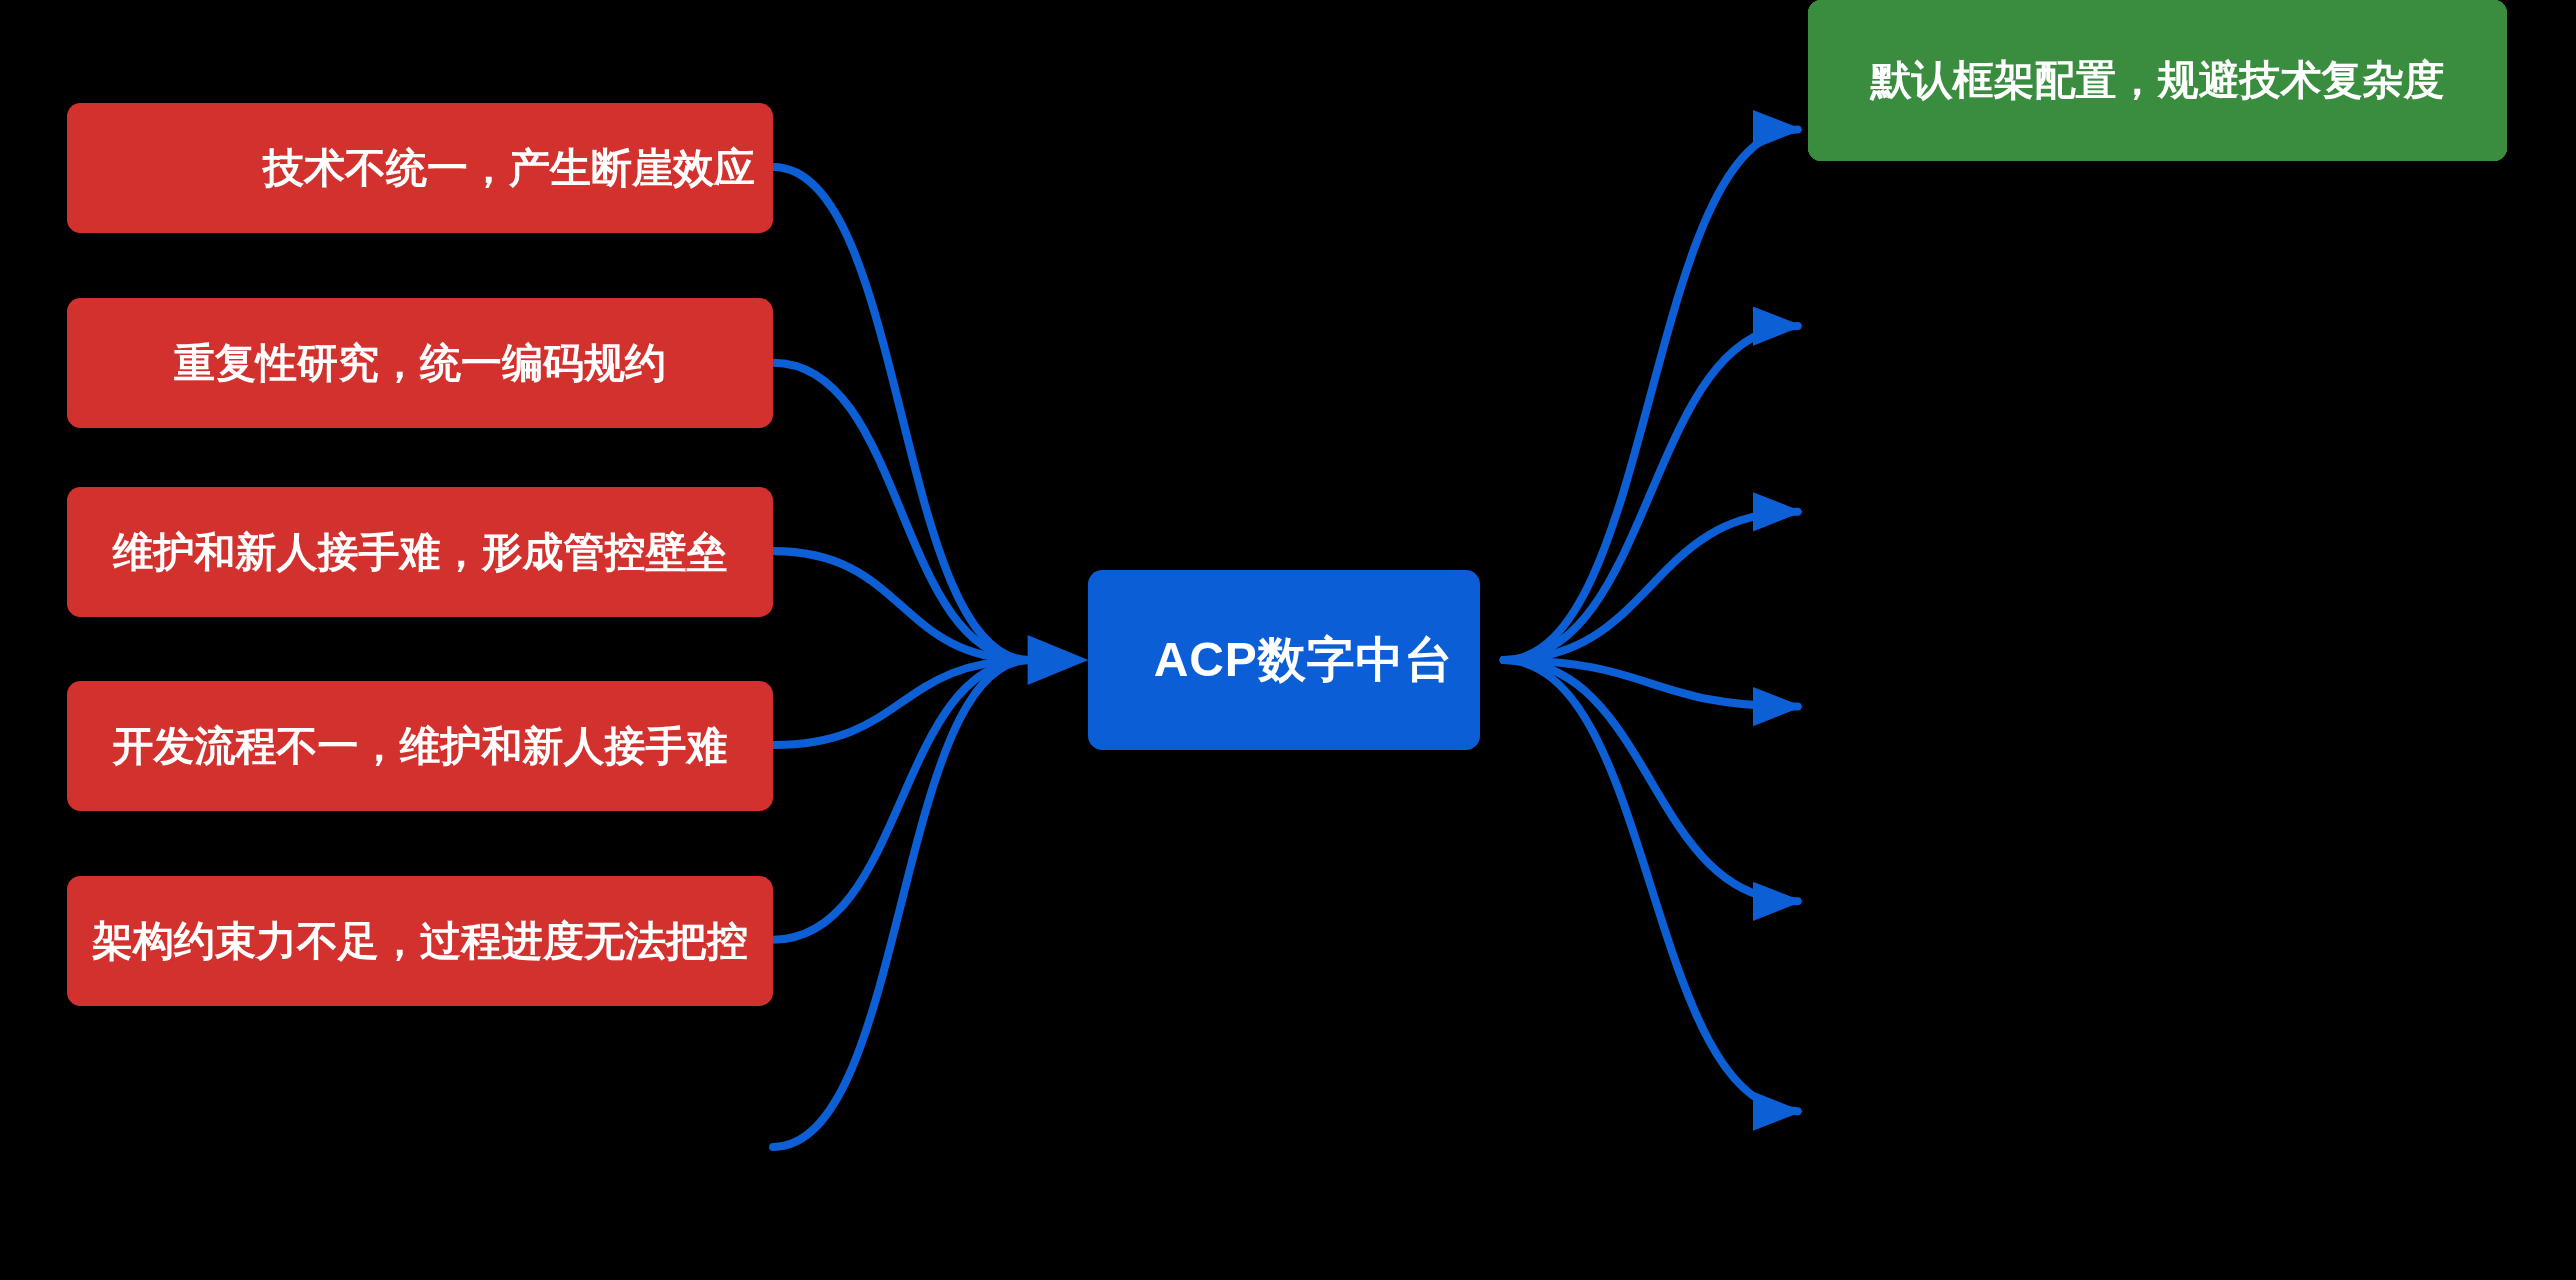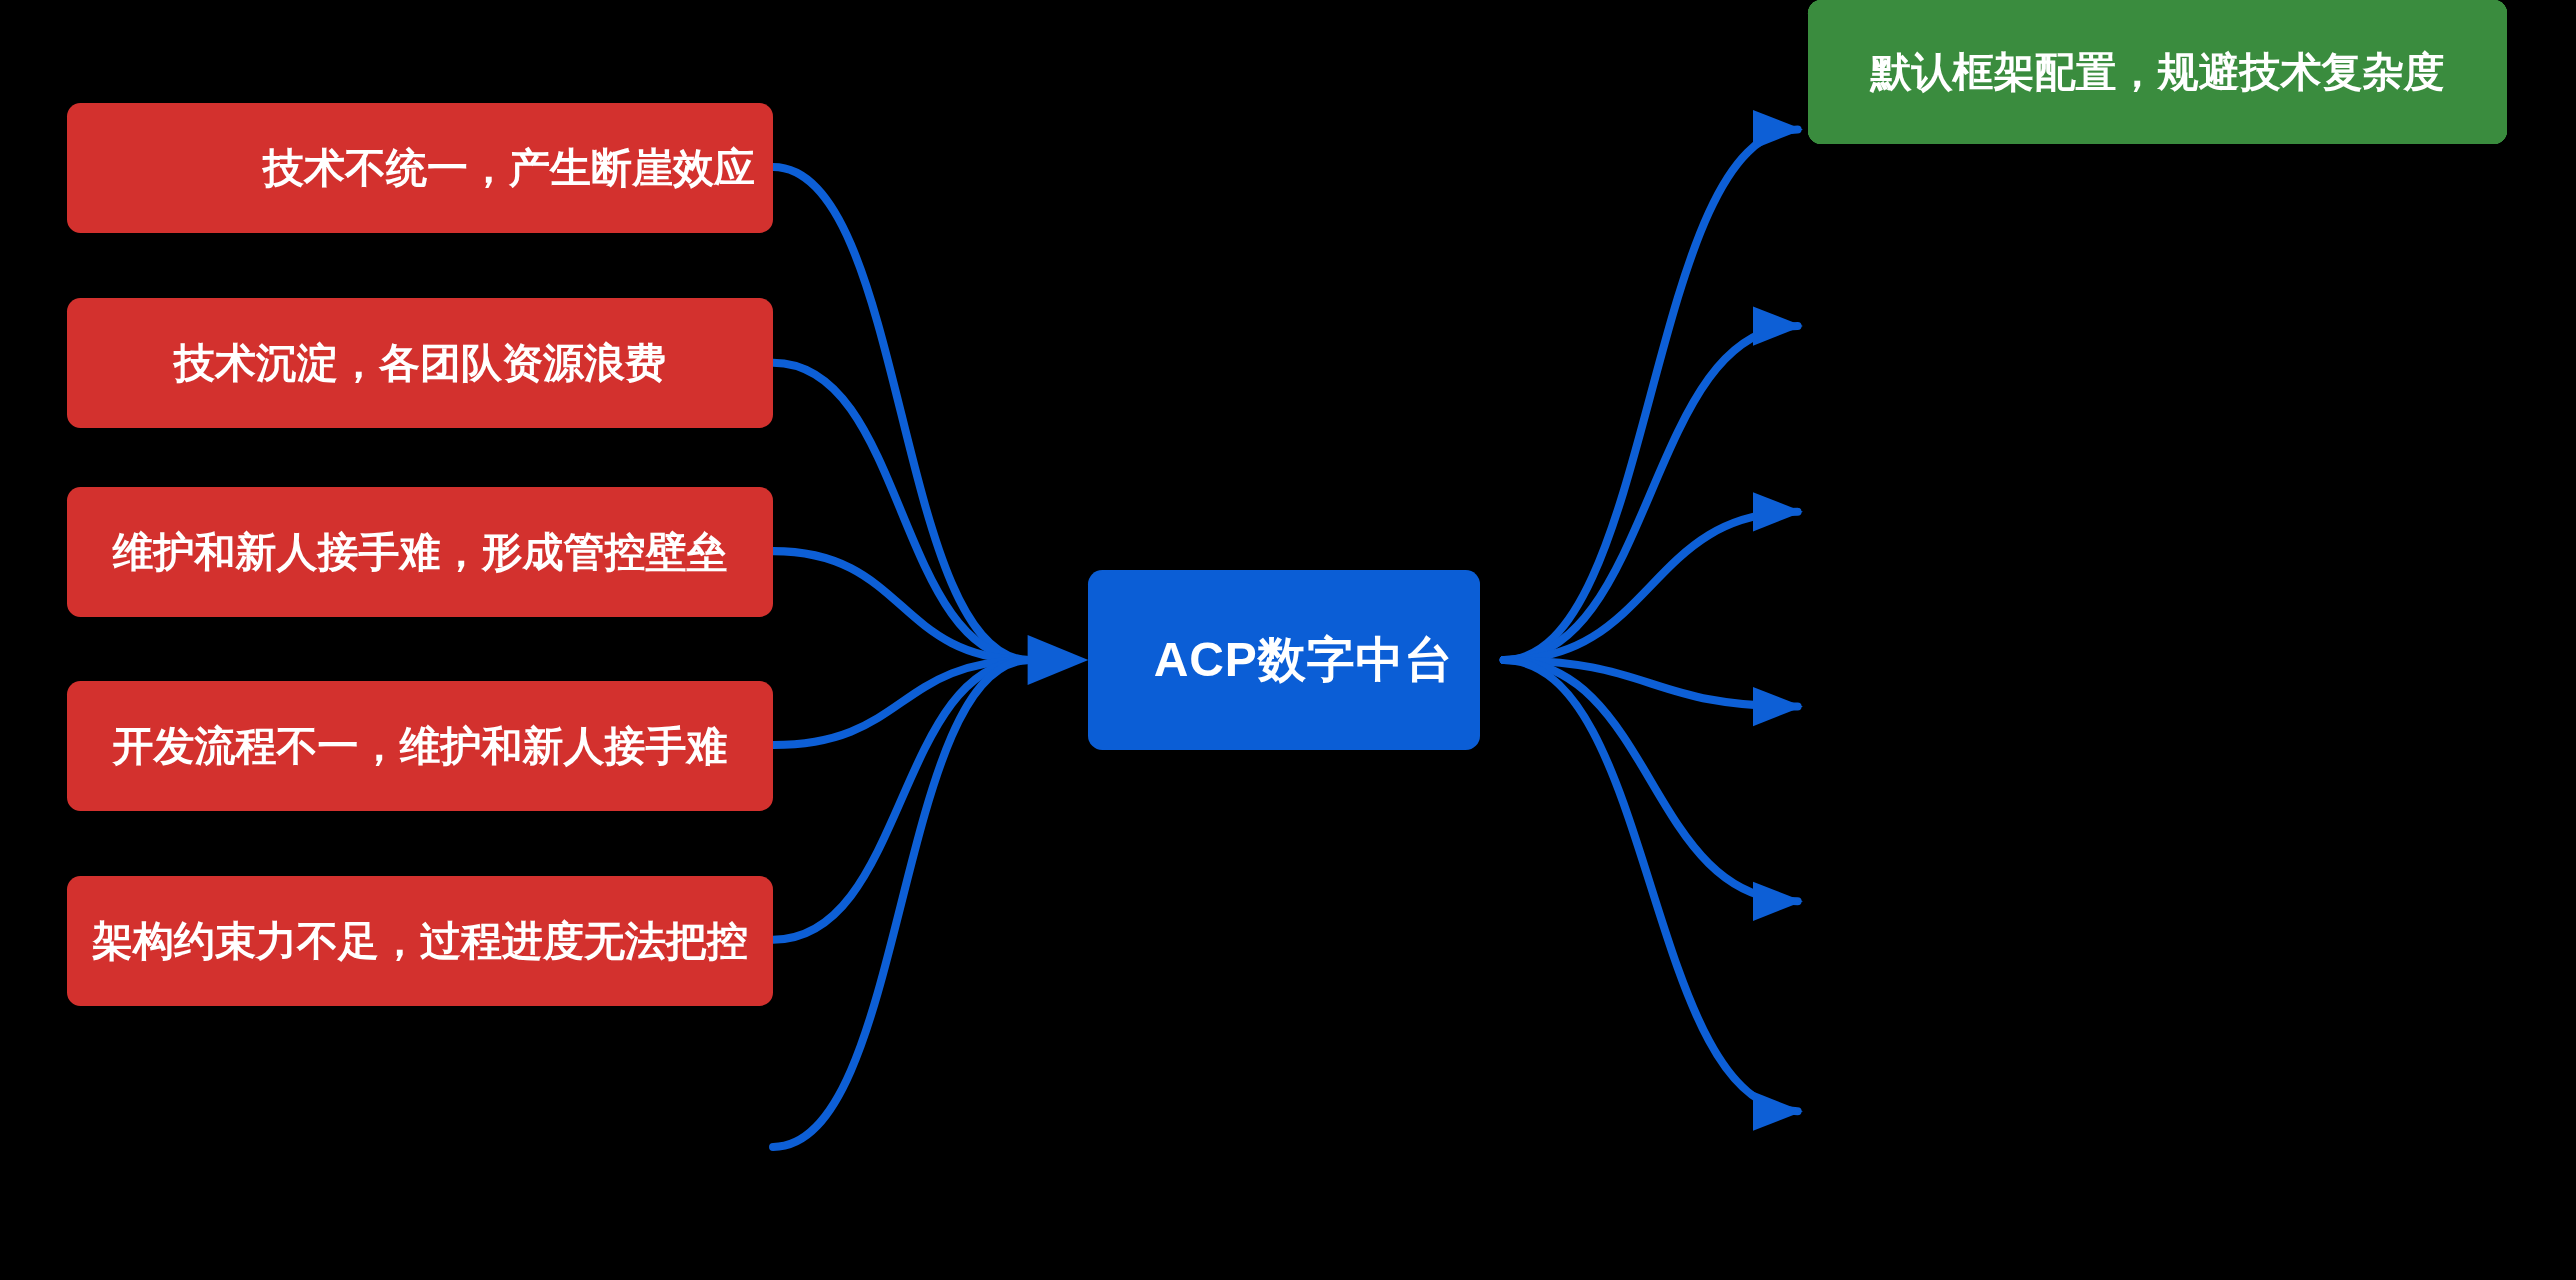--- a/index.html
+++ b/index.html
@@ -50,21 +50,21 @@
   }
   .problem-node:nth-of-type(1) { top: 103px; justify-content: flex-end; }
   .problem-node:nth-of-type(2) { top: 298px; }
   .problem-node:nth-of-type(3) { top: 487px; }
   .problem-node:nth-of-type(4) { top: 681px; }
   .problem-node:nth-of-type(5) { top: 876px; }
   .problem-node:nth-of-type(6) { top: 1083px; margin-top: 16px; }
   .solution-node {
     left: 1808px;
     width: 699px;
-    height: 144px;
+    height: 161px;
     background: var(--solution-box, #3a8c3e);
     border-radius: 13.4px;
     font-size: 41px;
   }
   .solution-node:nth-of-type(1) { top: 65px; }
   .solution-node:nth-of-type(2) { top: 262px; }
   .solution-node:nth-of-type(3) { top: 449px; }
   .solution-node:nth-of-type(4) { top: 642px; }
   .solution-node:nth-of-type(5) { top: 837px; }
   .solution-node:nth-of-type(6) { top: 1047px; }
@@ -110,21 +110,21 @@
     <path class="connector" marker-end="url(#arrow)" d="M1683,739 C1853,739 1842,573 2012,573"></path>
     <path class="connector" marker-end="url(#arrow)" d="M1683,739 C1853,739 1842,791 2012,791"></path>
     <path class="connector" marker-end="url(#arrow)" d="M1683,739 C1853,739 1842,1009 2012,1009"></path>
     <path class="connector" marker-end="url(#arrow)" d="M1683,739 C1853,739 1842,1244 2012,1244"></path>
   </svg>
 
   <div class="node problem-node">
     <span class="node-label">技术不统一，产生断崖效应</span>
   </div>
   <div class="node problem-node">
-    <span class="node-label">技术沉淀，各团队资源浪费</span>
+    <span class="node-label">重复性研究，统一编码规约</span>
   </div>
   <div class="node problem-node">
     <span class="node-label">维护和新人接手难，形成管控壁垒</span>
   </div>
   <div class="node problem-node">
     <span class="node-label">开发流程不一，维护和新人接手难</span>
   </div>
   <div class="node problem-node">
     <span class="node-label">架构约束力不足，过程进度无法把控</span>
   </div>

